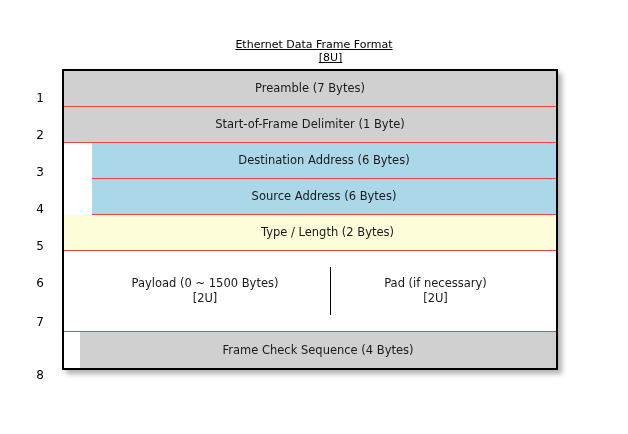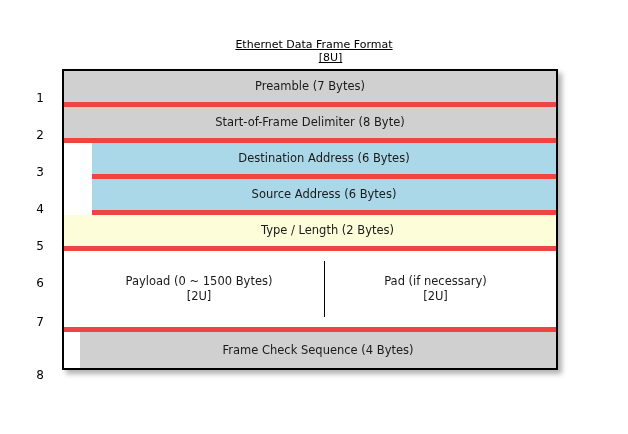--- a/index.html
+++ b/index.html
@@ -48,21 +48,21 @@
     border: 2px solid #000000;
     box-sizing: border-box;
     background: #ffffff;
     box-shadow: 4px 4px 5px rgba(0,0,0,0.30);
   }
 
   
   .frame-row {
     position: relative;
     box-sizing: border-box;
-    border-bottom: 5px solid #ef4444;
+    border-bottom: 1px solid #ef4444;
     display: flex;
     align-items: center;
     justify-content: center;
     font-size: 11.5px;
     color: #1a1a1a;
   }
   .frame-row:last-child {
     border-bottom: none;
     margin-left: 16px;
   }
@@ -76,21 +76,21 @@
   .h-pay   { height: 81px; }
 
   .bg-gray   { background: #d0d0d0; }
   .bg-blue   { background: #aad8e8; margin-left: 28px; }
   .bg-yellow { background: #fdfdd9; padding-left: 35px; }
   .bg-white  { background: #ffffff; }
 
   
   .frame-row.split {
     justify-content: flex-start;
-    padding: 10px;
+    padding: 16px;
   }
   .split-cell {
     height: 100%;
     display: flex;
     align-items: center;
     justify-content: center;
     box-sizing: border-box;
     text-align: center;
   }
   .split-cell.left {
@@ -137,21 +137,21 @@
   <div class="row-number" style="top:300px">8</div>
 </div>
 
 <div id="frame-diagram">
 
   <div class="frame-row h-std bg-gray">
     <span class="cell-label">Preamble (7 Bytes)</span>
   </div>
 
   <div class="frame-row h-std bg-gray">
-    <span class="cell-label">Start-of-Frame Delimiter (8 Byte)</span>
+    <span class="cell-label">Start-of-Frame Delimiter (1 Byte)</span>
   </div>
 
   <div class="frame-row h-std bg-blue">
     <span class="cell-label">Destination Address (6 Bytes)</span>
   </div>
 
   <div class="frame-row h-std bg-blue">
     <span class="cell-label">Source Address (6 Bytes)</span>
   </div>
 

